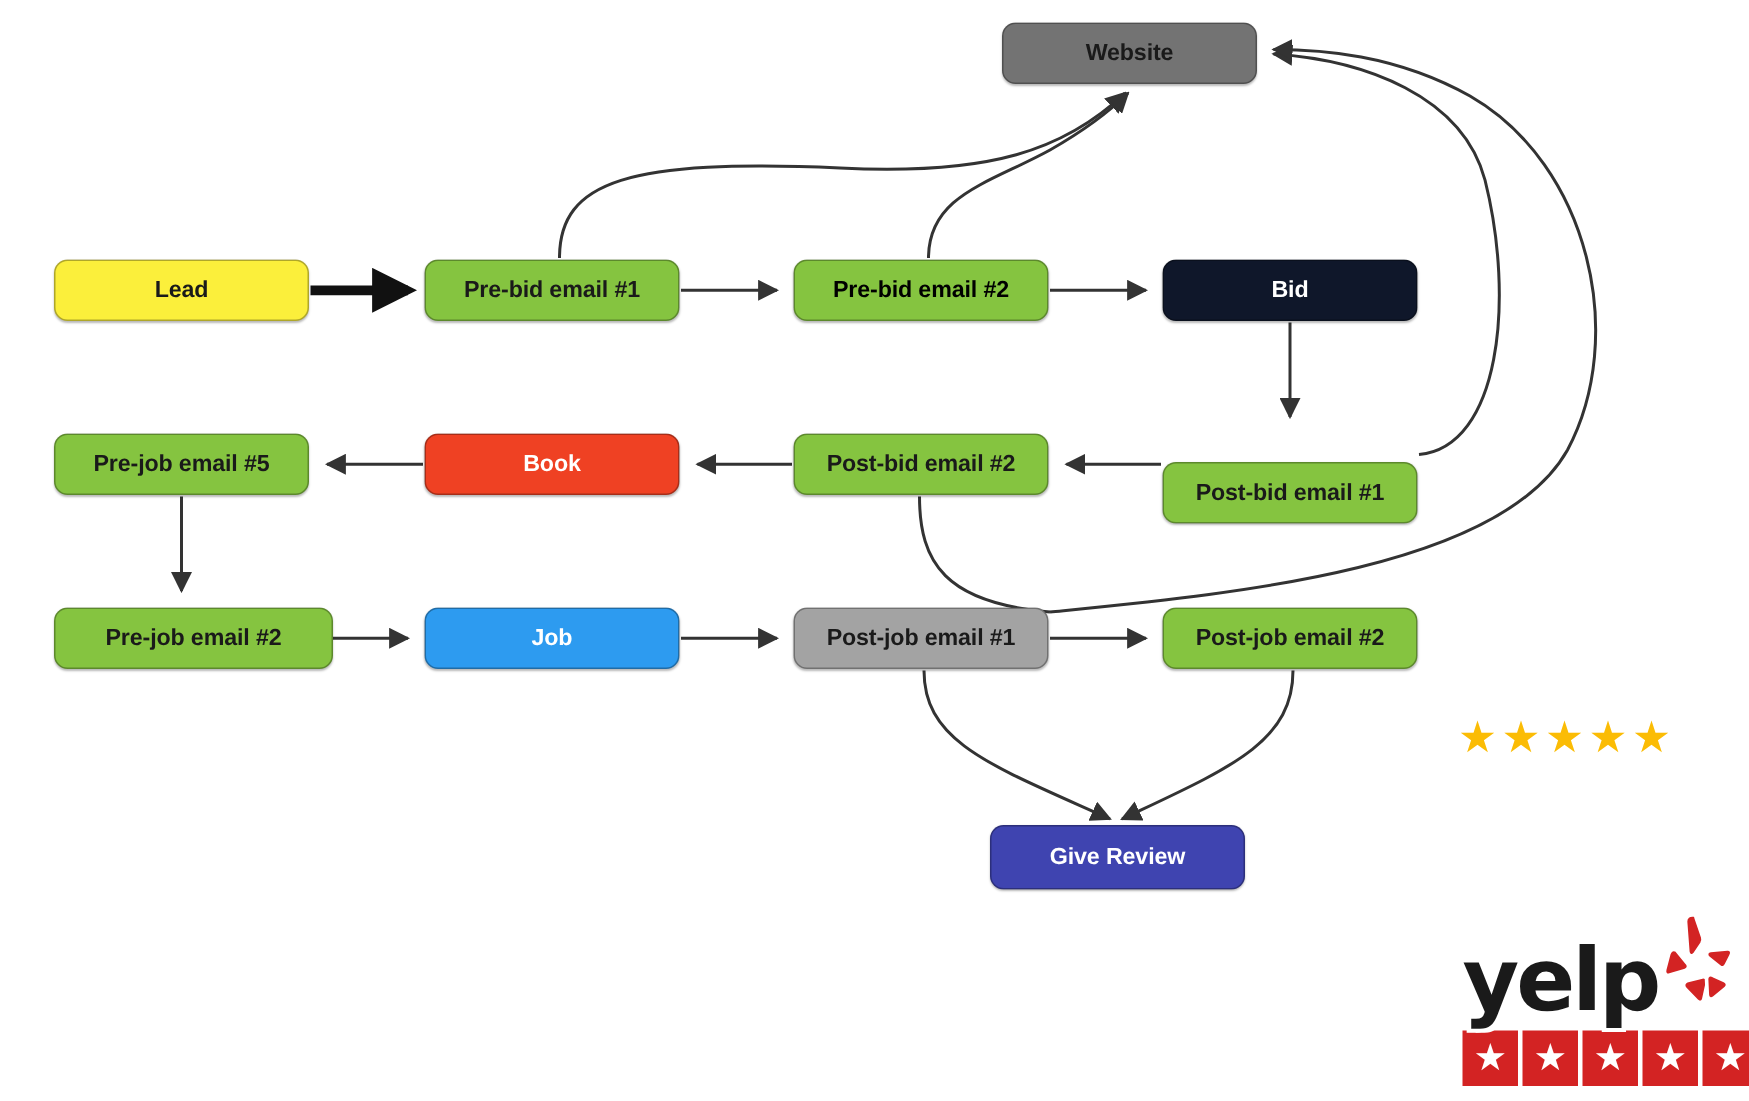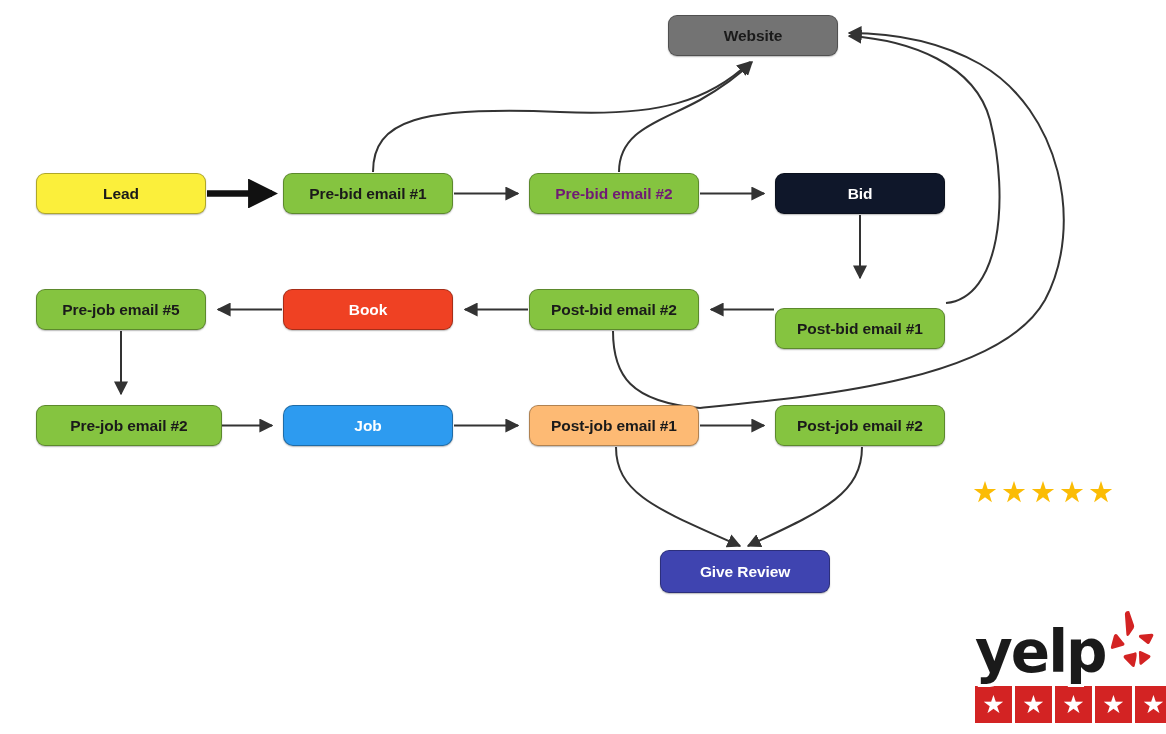--- a/index.html
+++ b/index.html
@@ -160,21 +160,21 @@
   </svg>
 
   <div class="node" style="left:36px;  top:173px; width:170px; height:41px; background:#FBEF3B; color:#1A1A1A;">
     <span class="label">Lead</span>
   </div>
 
   <div class="node" style="left:283px; top:173px; width:170px; height:41px; background:#85C440; color:#1A1A1A;">
     <span class="label">Pre-bid email #1</span>
   </div>
 
-  <div class="node" style="left:529px; top:173px; width:170px; height:41px; background:#85C440; color:#701a75;">
+  <div class="node" style="left:529px; top:173px; width:170px; height:41px; background:#85C440; color:#000000;">
     <span class="label">Pre-bid email #2</span>
   </div>
 
   <div class="node" style="left:775px; top:173px; width:170px; height:41px; background:#0f172a; color:#FFFFFF;">
     <span class="label">Bid</span>
   </div>
 
   <div class="node" style="left:668px; top:15px;  width:170px; height:41px; background:#737373; color:#1A1A1A;">
     <span class="label">Website</span>
   </div>
@@ -192,25 +192,25 @@
   </div>
 
   <div class="node" style="left:36px;  top:289px; width:170px; height:41px; background:#85C440; color:#1A1A1A;">
     <span class="label">Pre-job email #5</span>
   </div>
 
   <div class="node" style="left:36px;  top:405px; width:186px; height:41px; background:#85C440; color:#1A1A1A;">
     <span class="label">Pre-job email #2</span>
   </div>
 
-  <div class="node" style="left:283px; top:405px; width:170px; height:41px; background:#2D9BF0; color:#FFFFFF;border-radius:10px;">
+  <div class="node" style="left:283px; top:405px; width:170px; height:41px; background:#2D9BF0; color:#FFFFFF;">
     <span class="label">Job</span>
   </div>
 
-  <div class="node" style="left:529px; top:405px; width:170px; height:41px; background:#fdba74; color:#1A1A1A;">
+  <div class="node" style="left:529px; top:405px; width:170px; height:41px; background:#a3a3a3; color:#1A1A1A;">
     <span class="label">Post-job email #1</span>
   </div>
 
   <div class="node" style="left:775px; top:405px; width:170px; height:41px; background:#85C440; color:#1A1A1A;">
     <span class="label">Post-job email #2</span>
   </div>
 
   <div class="node" style="left:660px; top:550px; width:170px; height:43px; background:#3F44B0; color:#FFFFFF;">
     <span class="label">Give Review</span>
   </div>

